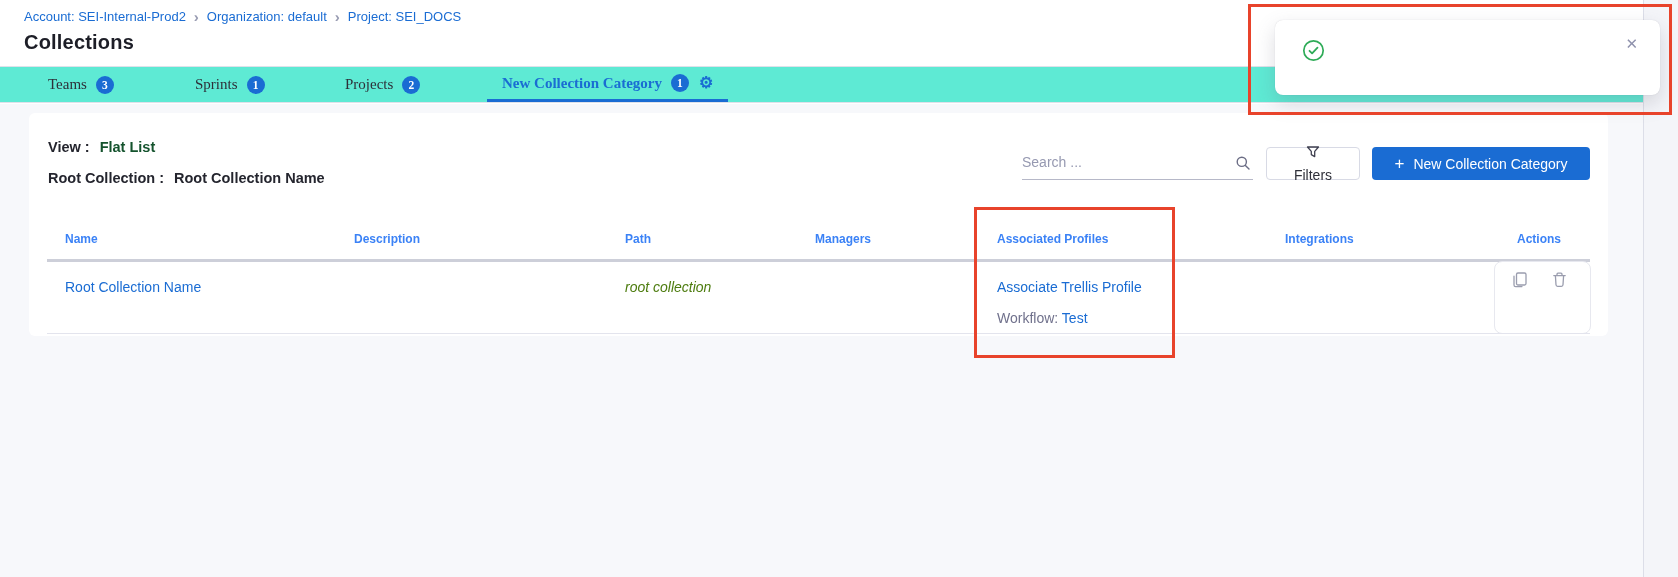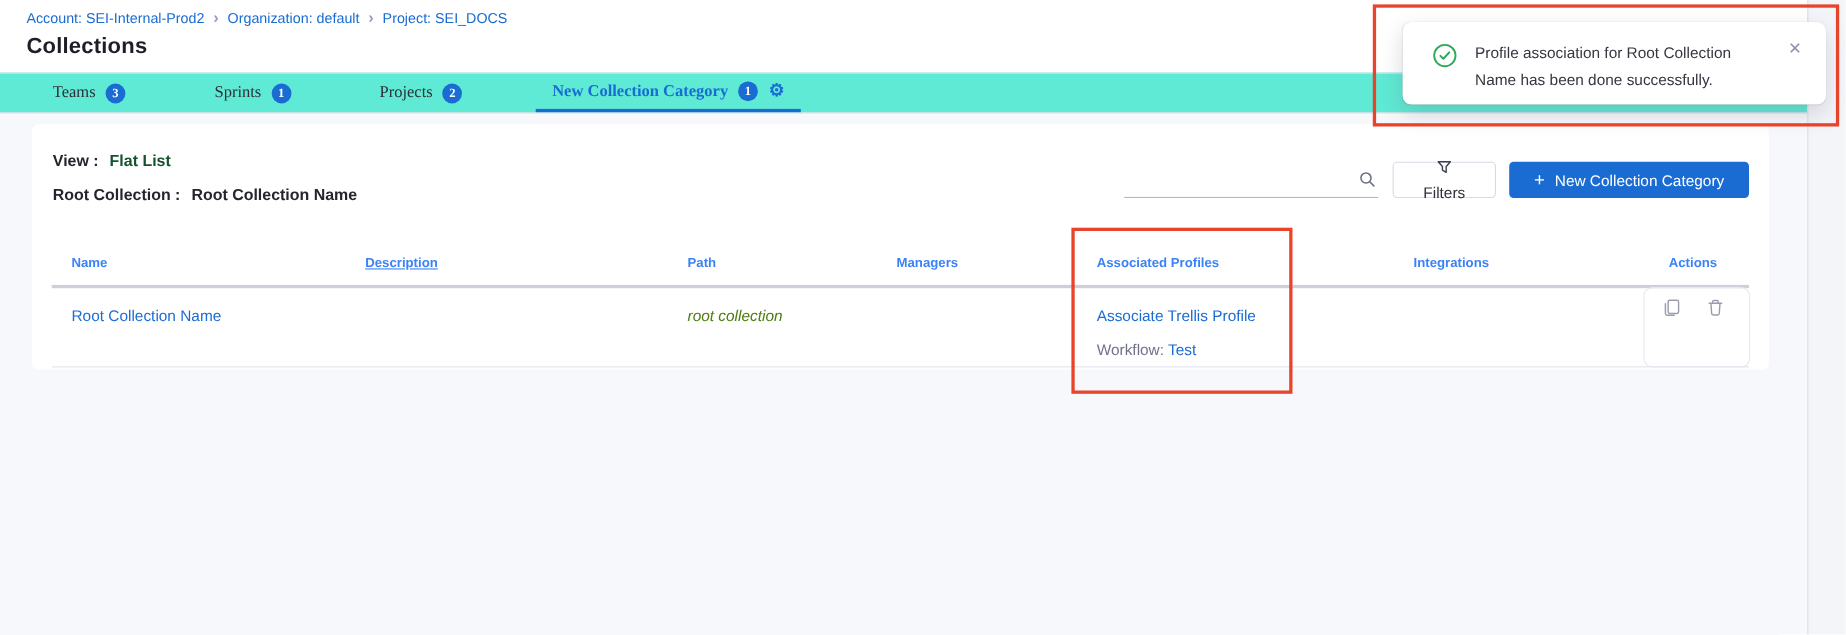--- a/index.html
+++ b/index.html
@@ -112,20 +112,21 @@
   <div class="card"></div>
 
   <div class="view-row">
     <span>View :</span><span class="inline-link">Flat List</span>
   </div>
   <div class="root-row">
     <span>Root Collection :</span><span class="root-value">Root Collection Name</span>
   </div>
 
   <div class="search-wrap">
+    <input class="search-input" type="text" placeholder="Search ..." style="">
     <span class="search-icon">
       <svg width="16" height="16" viewBox="0 0 16 16" fill="none">
         <circle cx="6.8" cy="6.8" r="4.6" stroke="#6b6d85" stroke-width="1.4"></circle>
         <line x1="10.4" y1="10.4" x2="14" y2="14" stroke="#6b6d85" stroke-width="1.4" stroke-linecap="round"></line>
       </svg>
     </span>
   </div>
 
   <div class="btn-filters">
     <span style="display:flex;">
@@ -135,21 +136,21 @@
     </span>
     <span>Filters</span>
   </div>
 
   <button class="btn-primary">
     <span class="btn-plus">+</span>
     <span>New Collection Category</span>
   </button>
 
   <div class="th" style="left:65px;">Name</div>
-  <div class="th" style="left:332px;text-decoration:underline;">Description</div>
+  <div class="th" style="left:354px;">Description</div>
   <div class="th" style="left:625px;">Path</div>
   <div class="th" style="left:815px;">Managers</div>
   <div class="th" style="left:997px;">Associated Profiles</div>
   <div class="th" style="left:1285px;">Integrations</div>
   <div class="th" style="left:1517px;">Actions</div>
   <div class="th-underline"></div>
 
   <div>
     <div class="cell link" style="left:65px;">Root Collection Name</div>
     <div class="cell plain" style="left:341px;"></div>
@@ -179,23 +180,19 @@
   </div>
   <div class="row-border"></div>
 
   <div class="toast">
     <span class="toast-check">
       <svg width="23" height="23" viewBox="0 0 23 23" fill="none">
         <circle cx="11.5" cy="11.5" r="9.7" stroke="#2eab57" stroke-width="1.7"></circle>
         <path d="M7.5 11.8 l2.6 2.6 L15.5 8.6" stroke="#2eab57" stroke-width="1.8" stroke-linecap="round" stroke-linejoin="round"></path>
       </svg>
     </span>
-    <div class="toast-text">
-      <div>Profile association for Root Collection</div>
-      <div>Name has been done successfully.</div>
-    </div>
     <span class="toast-close">✕</span>
   </div>
 
   <div class="annot annot-toast"></div>
   <div class="annot annot-column"></div>
 
 </div>
 
 </body></html>

